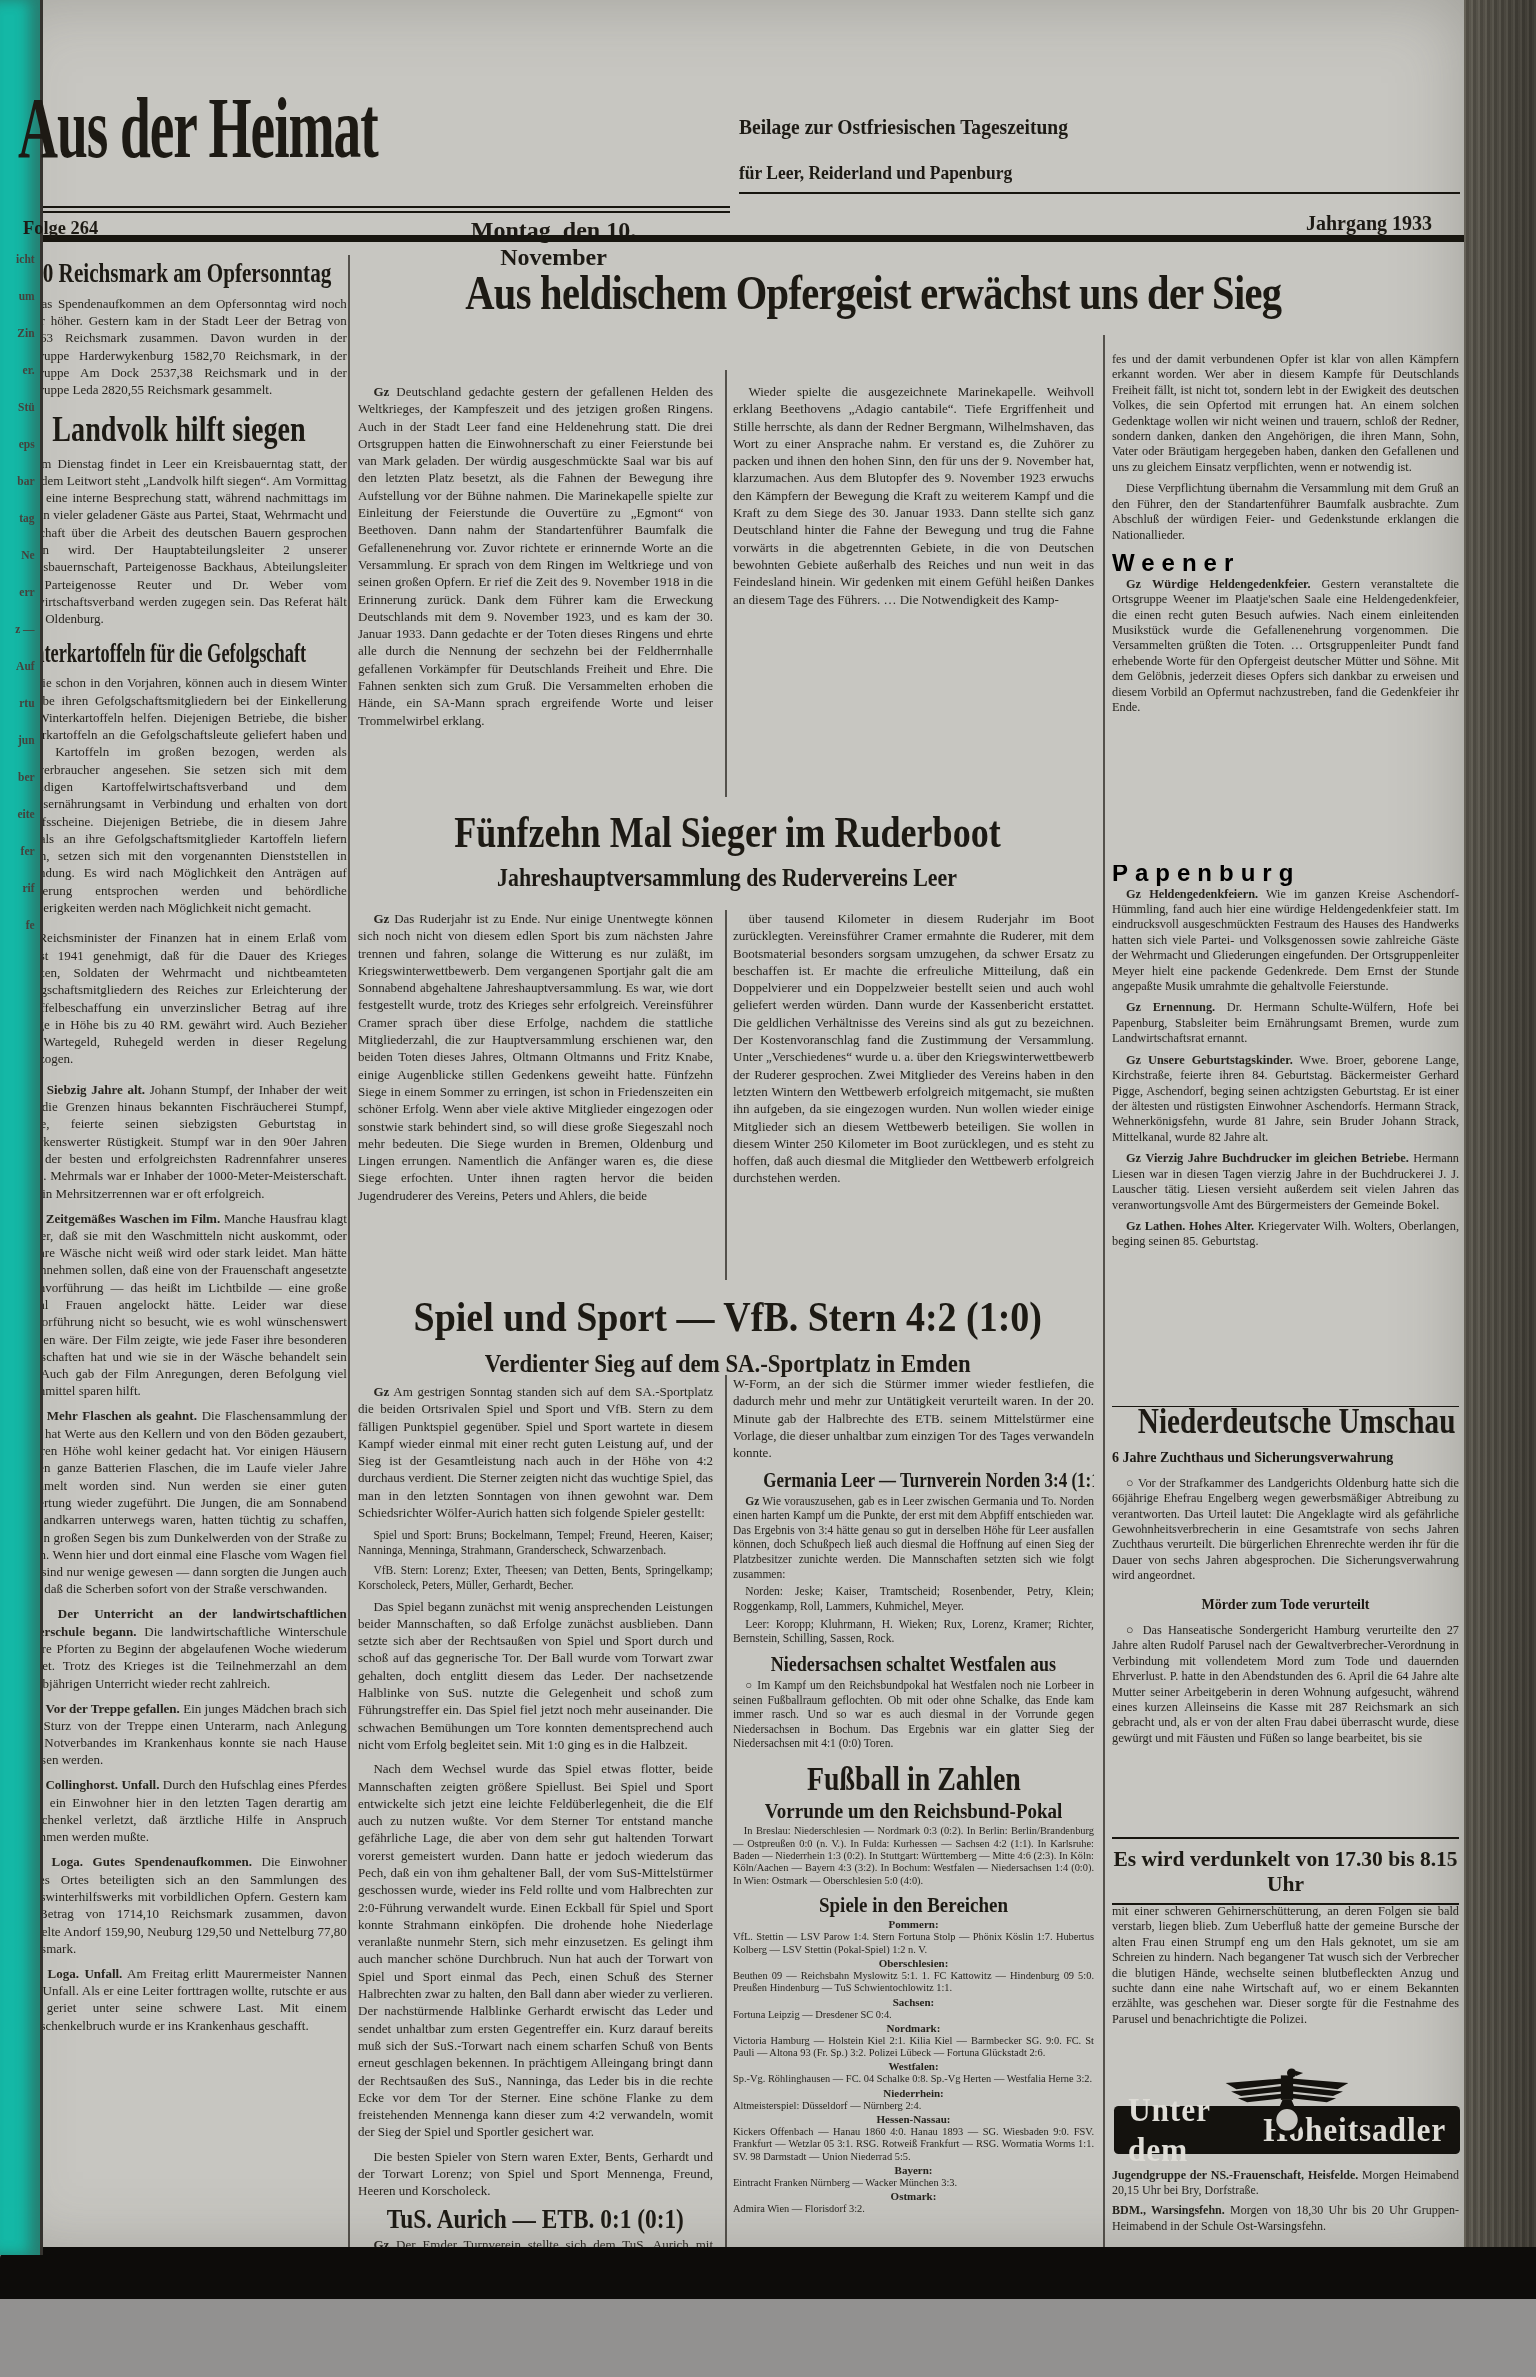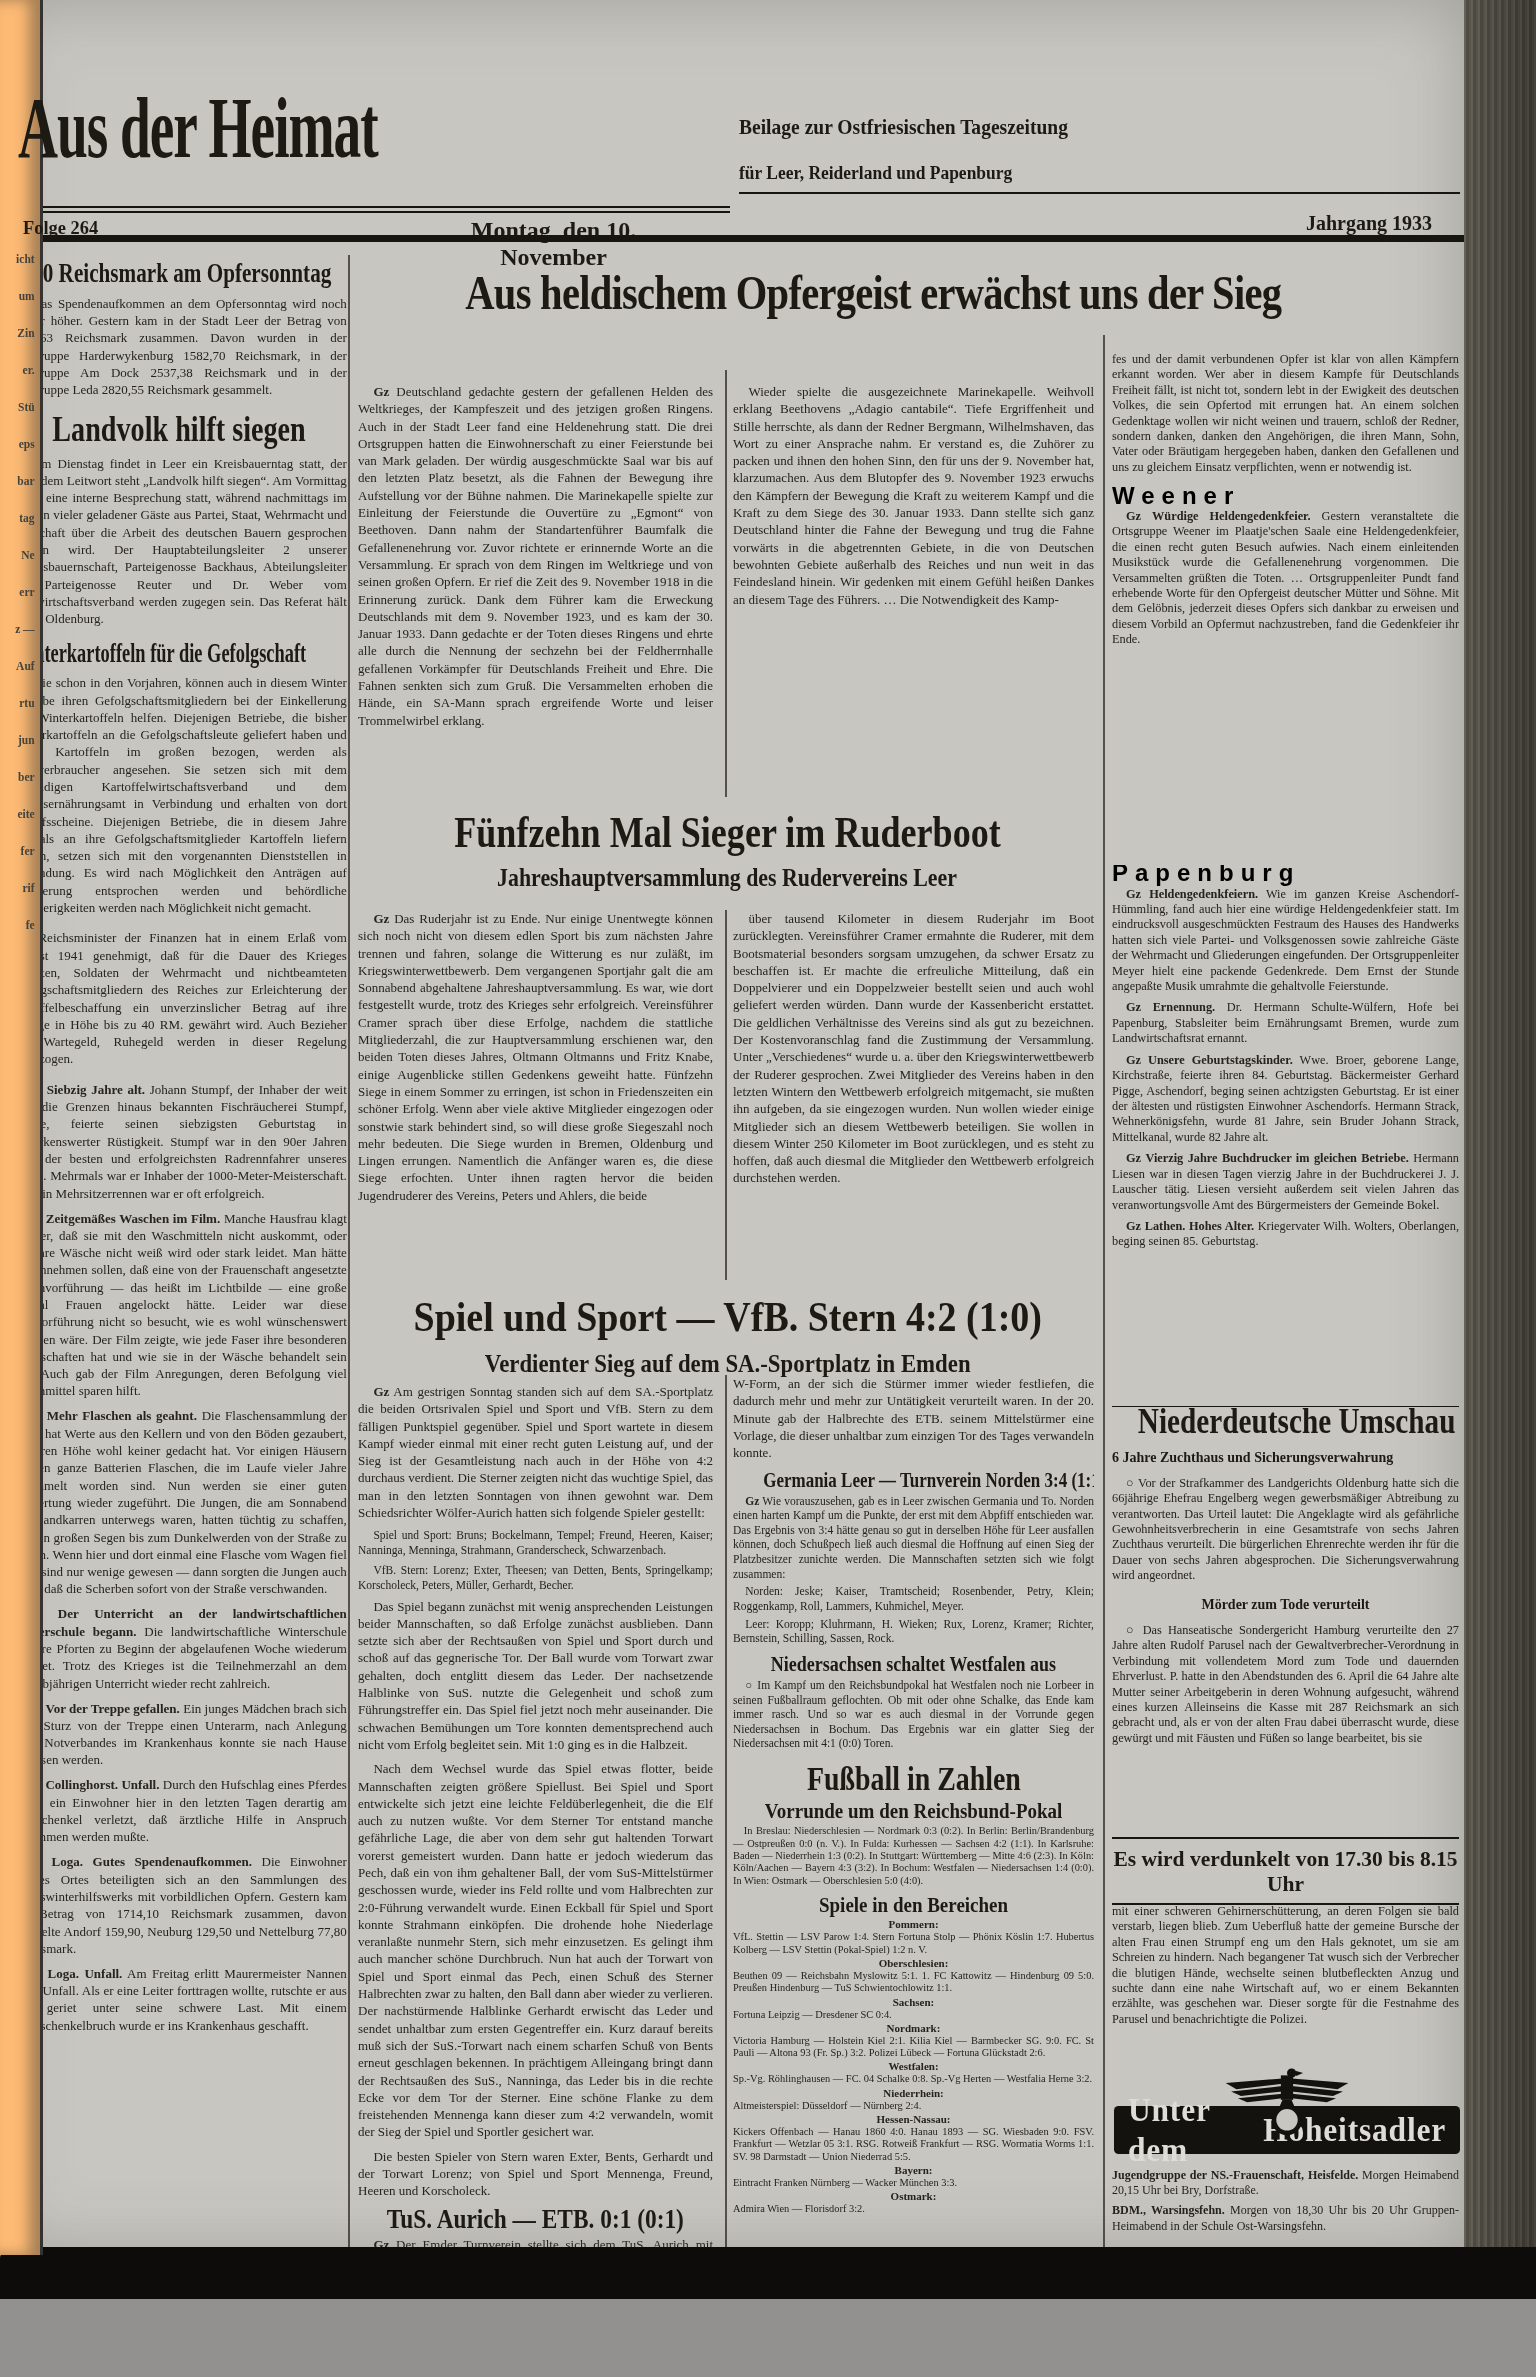--- a/index.html
+++ b/index.html
@@ -1,20 +1,20 @@
 <!DOCTYPE html>
 <html style="font-size:12.3px"><head>
 <meta charset="utf-8">
 <style>
   html,body{margin:0;padding:0;background:#85837f;}
   .page{position:relative;width:1536px;height:2377px;overflow:hidden;background:#85837f;
         font-family:"Liberation Serif","DejaVu Serif",serif;color:#26231d;}
   .paper{position:absolute;left:0;top:0;width:1464px;height:2255px;background:#c7c6c1;
          box-shadow:inset 0 0 69px rgba(90,88,80,.35);}
-  .prev-edge{position:absolute;left:0;top:0;width:43px;height:2255px;background:#fdba74;
+  .prev-edge{position:absolute;left:0;top:0;width:43px;height:2255px;background:#14b8a6;
          border-right:3.8px solid #35332f;box-shadow:inset -10.8px 0 14px rgba(60,58,52,.45);overflow:hidden;z-index:3;}
   .prev-edge span{display:block;text-align:right;padding-right:5.4px;font-size:11.5px;font-weight:bold;
          color:#45423c;margin-bottom:25px;}
   .stack{position:absolute;left:1464px;top:0;width:72px;height:2255px;
          background:repeating-linear-gradient(90deg,#a09d95 0 2.3px,#7d7a72 2.3px 4.6px,#8f8c84 4.6px 7px),
                     linear-gradient(90deg,#a3a098,#6e6b64);background-blend-mode:multiply;}
   .band-black{position:absolute;left:0;top:2247px;width:1536px;height:54px;background:#0d0c0a;
          border-top-left-radius:31px 10.8px;}
   .band-gray{position:absolute;left:0;top:2299px;width:1536px;height:78px;background:#929190;}
   .stamp{position:absolute;left:12.3px;top:2304px;display:flex;align-items:center;z-index:5;}
@@ -128,20 +128,21 @@
   <div class="abs flow bt" style="left:358px;top:383px;width:355px;height:416px;">
     <p><b class="mark">Gz</b>
        <span>Deutschland gedachte gestern der gefallenen Helden des Weltkrieges, der Kampfeszeit und des jetzigen großen Ringens. Auch in der Stadt Leer fand eine Heldenehrung statt. Die drei Ortsgruppen hatten die Einwohnerschaft zu einer Feierstunde bei van Mark geladen. Der würdig ausgeschmückte Saal war bis auf den letzten Platz besetzt, als die Fahnen der Bewegung ihre Aufstellung vor der Bühne nahmen. Die Marinekapelle spielte zur Einleitung der Feierstunde die Ouvertüre zu „Egmont“ von Beethoven. Dann nahm der Standartenführer Baumfalk die Gefallenenehrung vor. Zuvor richtete er erinnernde Worte an die Versammlung. Er sprach von dem Ringen im Weltkriege und von seinen großen Opfern. Er rief die Zeit des 9. November 1918 in die Erinnerung zurück. Dank dem Führer kam die Erweckung Deutschlands mit dem 9. November 1923, und es kam der 30. Januar 1933. Dann gedachte er der Toten dieses Ringens und ehrte alle durch die Nennung der sechzehn bei der Feldherrnhalle gefallenen Vorkämpfer für Deutschlands Freiheit und Ehre. Die Fahnen senkten sich zum Gruß. Die Versammelten erhoben die Hände, ein SA-Mann sprach ergreifende Worte und leiser Trommelwirbel erklang.</span></p>
   </div>
   <div class="abs flow bt" style="left:733px;top:383px;width:361px;height:416px;">
     <p>Wieder spielte die ausgezeichnete Marinekapelle. Weihvoll erklang Beethovens „Adagio cantabile“. Tiefe Ergriffenheit und Stille herrschte, als dann der Redner Bergmann, Wilhelmshaven, das Wort zu einer Ansprache nahm. Er verstand es, die Zuhörer zu packen und ihnen den hohen Sinn, den für uns der 9. November hat, klarzumachen. Aus dem Blutopfer des 9. November 1923 erwuchs den Kämpfern der Bewegung die Kraft zu weiterem Kampf und die Kraft zu dem Siege des 30. Januar 1933. Dann stellte sich ganz Deutschland hinter die Fahne der Bewegung und trug die Fahne vorwärts in die abgetrennten Gebiete, in die von Deutschen bewohnten Gebiete außerhalb des Reiches und nun weit in das Feindesland hinein. Wir gedenken mit einem Gefühl heißen Dankes an diesem Tage des Führers. … Die Notwendigkeit des Kamp-</p>
   </div>
 
   <div class="abs flow c4bt" style="left:1112px;top:352px;width:347px;height:512px;">
     <p style="margin:0 0 6.1px;">fes und der damit verbundenen Opfer ist klar von allen Kämpfern erkannt worden. Wer aber in diesem Kampfe für Deutschlands Freiheit fällt, ist nicht tot, sondern lebt in der Ewigkeit des deutschen Volkes, die sein Opfertod mit errungen hat. An einem solchen Gedenktage wollen wir nicht weinen und trauern, schloß der Redner, sondern danken, danken den Angehörigen, die ihren Mann, Sohn, Vater oder Bräutigam hergegeben haben, danken den Gefallenen und uns zu gleichem Einsatz verpflichten, wenn er notwendig ist.</p>
+    <p style="margin:0 0 4.6px;text-indent:14px;">Diese Verpflichtung übernahm die Versammlung mit dem Gruß an den Führer, den der Standartenführer Baumfalk ausbrachte. Zum Abschluß der würdigen Feier- und Gedenkstunde erklangen die Nationallieder.</p>
     <div class="sechead">Weener</div>
     <p style="margin:0;text-indent:14px;"><b class="mark">Gz</b> <b class="lead">Würdige Heldengedenkfeier.</b> <span>Gestern veranstaltete die Ortsgruppe Weener im Plaatje'schen Saale eine Heldengedenkfeier, die einen recht guten Besuch aufwies. Nach einem einleitenden Musikstück wurde die Gefallenenehrung vorgenommen. Die Versammelten grüßten die Toten. … Ortsgruppenleiter Pundt fand erhebende Worte für den Opfergeist deutscher Mütter und Söhne. Mit dem Gelöbnis, jederzeit dieses Opfers sich dankbar zu erweisen und diesem Vorbild an Opfermut nachzustreben, fand die Gedenkfeier ihr Ende.</span></p>
   </div>
   <div class="abs flow c4bt" style="left:1112px;top:865px;width:347px;height:538px;">
     <div class="sechead" style="margin-top:0;">Papenburg</div>
     <p style="margin:0 0 6.1px;text-indent:14px;"><b class="mark">Gz</b> <b class="lead">Heldengedenkfeiern.</b> <span>Wie im ganzen Kreise Aschendorf-Hümmling, fand auch hier eine würdige Heldengedenkfeier statt. Im eindrucksvoll ausgeschmückten Festraum des Hauses des Handwerks hatten sich viele Partei- und Volksgenossen sowie zahlreiche Gäste der Wehrmacht und Gliederungen eingefunden. Der Ortsgruppenleiter Meyer hielt eine packende Gedenkrede. Dem Ernst der Stunde angepaßte Musik umrahmte die gehaltvolle Feierstunde.</span></p>
     <p style="margin:0 0 6.1px;text-indent:14px;"><b class="mark">Gz</b> <b class="lead">Ernennung.</b> <span>Dr. Hermann Schulte-Wülfern, Hofe bei Papenburg, Stabsleiter beim Ernährungsamt Bremen, wurde zum Landwirtschaftsrat ernannt.</span></p>
     <p style="margin:0 0 6.1px;text-indent:14px;"><b class="mark">Gz</b> <b class="lead">Unsere Geburtstagskinder.</b> <span>Wwe. Broer, geborene Lange, Kirchstraße, feierte ihren 84. Geburtstag. Bäckermeister Gerhard Pigge, Aschendorf, beging seinen achtzigsten Geburtstag. Er ist einer der ältesten und rüstigsten Einwohner Aschendorfs. Hermann Strack, Wehnerkönigsfehn, wurde 81 Jahre, sein Bruder Johann Strack, Mittelkanal, wurde 82 Jahre alt.</span></p>
     <p style="margin:0 0 6.1px;text-indent:14px;"><b class="mark">Gz</b> <b class="lead">Vierzig Jahre Buchdrucker im gleichen Betriebe.</b> <span>Hermann Liesen war in diesen Tagen vierzig Jahre in der Buchdruckerei J. J. Lauscher tätig. Liesen versieht außerdem seit vielen Jahren das veranwortungsvolle Amt des Bürgermeisters der Gemeinde Bokel.</span></p>
     <p style="margin:0;text-indent:14px;"><b class="mark">Gz</b> <b class="lead">Lathen. Hohes Alter.</b> <span>Kriegervater Wilh. Wolters, Oberlangen, beging seinen 85. Geburtstag.</span></p>

